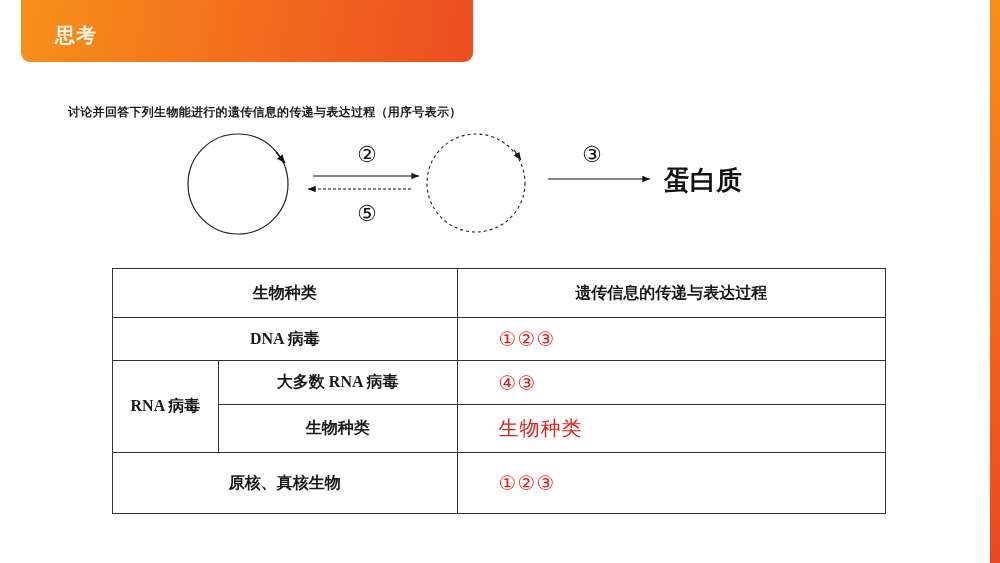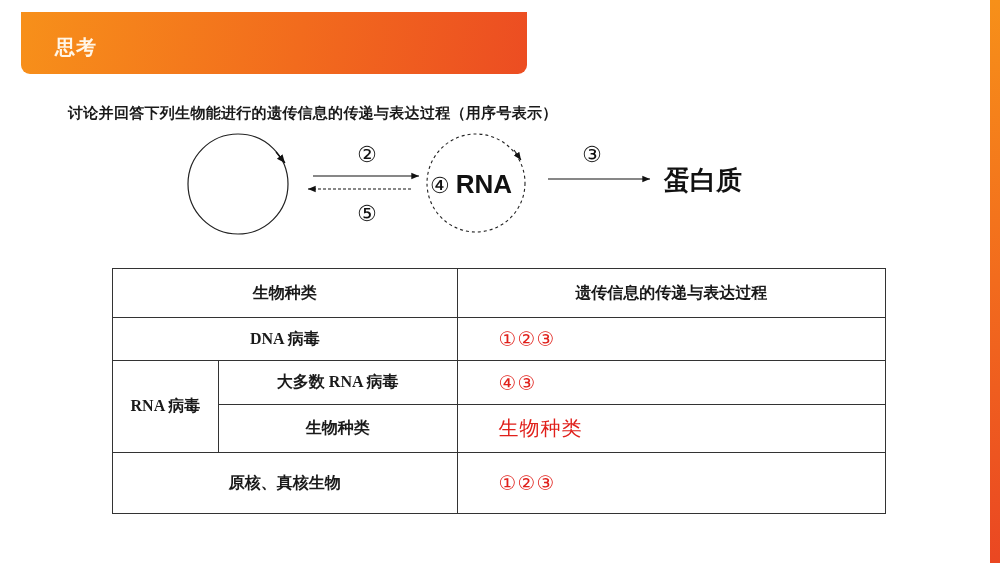--- a/index.html
+++ b/index.html
@@ -3,35 +3,35 @@
 <meta charset="utf-8">
 <style>
   html, body { margin: 0; padding: 0; }
   body {
     width: 1000px; height: 563px; position: relative; overflow: hidden;
     background: #ffffff;
     font-family: "DejaVu Sans", "Liberation Sans", sans-serif;
     color: #111;
   }
   .header-bar {
-    position: absolute; left: 21px; top: 12px; width: 506px; height: 62px;
+    position: absolute; left: 21px; top: 0; width: 452px; height: 62px;
     background: linear-gradient(100deg, #f7901a 0%, #f26b1d 55%, #ec4d22 100%);
     border-radius: 0 0 9px 9px;
   }
   .header-title {
     position: absolute; left: 34px; top: 22px;
     font-size: 20px; font-weight: bold; color: #fff6e8; letter-spacing: 1px;
   }
   .right-bar {
     position: absolute; left: 990px; top: 0; width: 10px; height: 563px;
     background: linear-gradient(180deg, #f79019 0%, #f26b1d 50%, #ea4722 100%);
   }
   .question {
     position: absolute; left: 68px; top: 104px;
-    font-size: 15px; font-weight: bold; color: #1a1a1a; letter-spacing: 0.3px;
+    font-size: 12px; font-weight: bold; color: #1a1a1a; letter-spacing: 0.3px;
   }
   .diagram { position: absolute; left: 0; top: 0; width: 1000px; height: 263px; }
   .dlabel { position: absolute; font-weight: bold; color: #111; white-space: nowrap; }
   .dna-label { left: 196px; top: 162px; font-size: 26px; font-family: "Liberation Sans", sans-serif; }
   .rna-label { left: 430px; top: 169px; font-size: 26px; font-family: "Liberation Sans", sans-serif; }
   .num { font-size: 22px; font-weight: normal; margin-right: 6px; }
   .protein-label { left: 664px; top: 163px; font-size: 26px; }
   .step-num { position: absolute; font-size: 22px; color: #111; }
   .table {
     position: absolute; left: 112px; top: 268px; width: 774px; height: 237px;
@@ -68,23 +68,20 @@
     <circle cx="476" cy="183" r="49" fill="none" stroke="#222" stroke-width="1.1" stroke-dasharray="3,3"></circle>
     <path d="M514,150 L521,160" stroke="#111" stroke-width="1.1" marker-end="url(#ah)"></path>
 
     <line x1="313" y1="176" x2="419" y2="176" stroke="#111" stroke-width="1.1" marker-end="url(#ah)"></line>
 
     <line x1="411" y1="189" x2="308" y2="189" stroke="#111" stroke-width="1.1" stroke-dasharray="3,2" marker-end="url(#ah)"></line>
 
     <line x1="548" y1="179" x2="650" y2="179" stroke="#111" stroke-width="1.1" marker-end="url(#ah)"></line>
   </svg>
 
-  <div class="dlabel rna-label">
-    <span class="num">④</span><span>RNA</span>
-  </div>
   <div class="dlabel protein-label">蛋白质</div>
 
   <div class="step-num" style="left:357px;top:142px">②</div>
   <div class="step-num" style="left:357px;top:201px">⑤</div>
   <div class="step-num" style="left:582px;top:142px">③</div>
 </div>
 
 <table class="table">
   <colgroup>
     <col style="width:106px">

